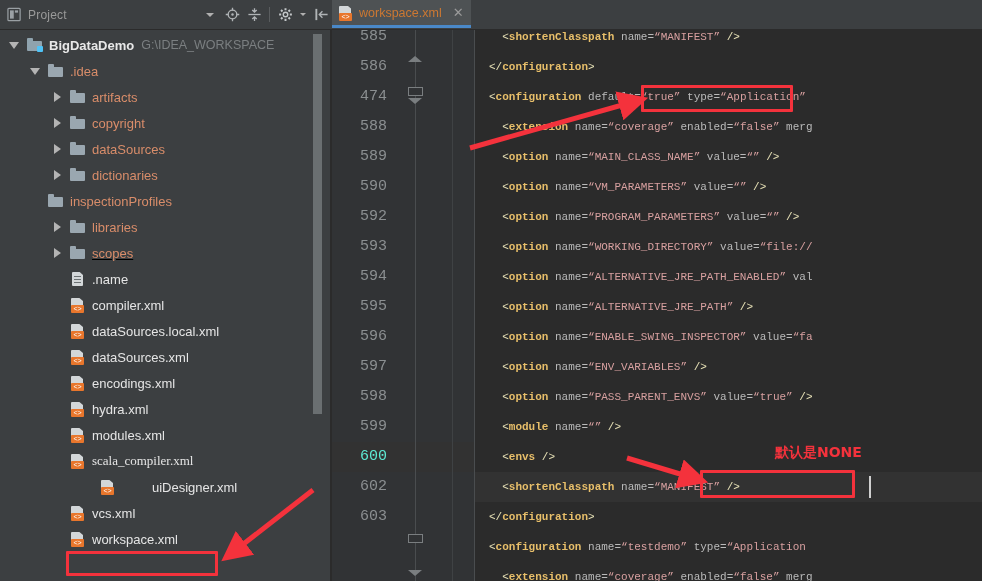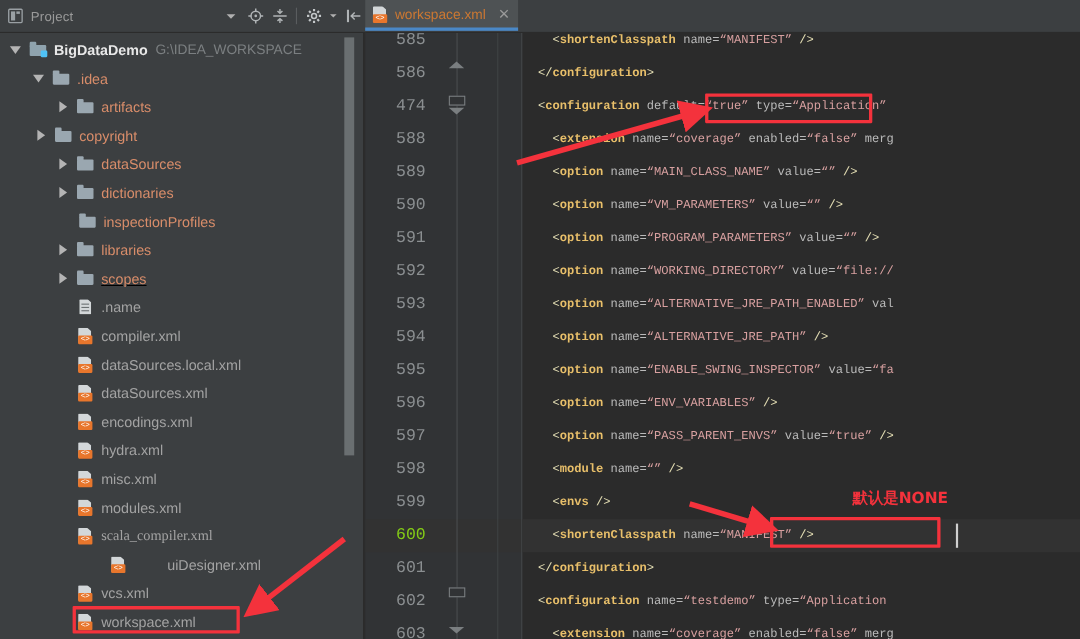--- a/index.html
+++ b/index.html
@@ -70,21 +70,21 @@
   .tree { position: relative; padding-top: 2px; }
   .trow {
     height: 26px; display: flex; align-items: center;
     white-space: nowrap; font-size: 13px; position: relative;
   }
   .tw { display: inline-flex; width: 14px; flex: 0 0 14px; justify-content: center; align-items: center; }
   .tri-right { width:0;height:0;border-top:5px solid transparent;border-bottom:5px solid transparent;border-left:7px solid #b4b4b4; }
   .tri-down  { width:0;height:0;border-left:5px solid transparent;border-right:5px solid transparent;border-top:7px solid #b4b4b4; }
   .tlabel { margin-left: 6px; }
   .tlabel.folder { color: #d98d6a; }
-  .tlabel.file   { color: #a3a3a3; }
+  .tlabel.file   { color: #e5e5e5; }
   .tlabel.proj   { color: #e8e8e8; font-weight: bold; }
   .tpath { color: #7b7f81; margin-left: 7px; font-size: 12.5px; }
 
   
   .ico { width: 16px; height: 16px; flex: 0 0 16px; position: relative; display:inline-block; }
   .ico-folder::before {
     content:''; position:absolute; left:0; top:4px; width:15px; height:10px;
     background:#9aa7b0; border-radius:1px;
   }
   .ico-folder::after {
@@ -124,21 +124,21 @@
   
   .editor { flex: 1 1 auto; display: flex; background: #2b2b2b; position: relative; overflow: hidden; }
   .gutter {
     width: 143px; flex: 0 0 143px; background: #313335; position: relative;
     font-family: "Liberation Mono", monospace;
   }
   .gnum {
     height: 30px; line-height: 30px; text-align: right; padding-right: 88px;
     color: #8b8f91; font-size: 15px;
   }
-  .gnum.active { background: #323232; color: #84cc16; }
+  .gnum.active { background: #323232; color: #5eead4; }
   .fold-line { position:absolute; left: 83px; top: 0; width: 1px; height: 100%; background: #4a4d4f; }
   .gut-edge  { position:absolute; right: 0; top: 0; width: 1px; height: 100%; background: #4a4d4f; }
   .gut-edge2 { position:absolute; right: 22px; top: 0; width: 1px; height: 100%; background: #3f4244; }
   .fmbox {
     position:absolute; left:76px; width:15px; height:9px;
     border:1px solid #7a7e80; background:#313335;
   }
   .fmtri-up {
     position:absolute; left:76px; width:0;height:0;
     border-left:7px solid transparent;border-right:7px solid transparent;border-bottom:6px solid #7a7e80;
@@ -265,42 +265,42 @@
             <span class="ico ico-folder" style="margin-left: 6px;"></span>
             <span class="tlabel folder">.idea</span>
           </div>
           <div class="trow" style="padding-left: 50px;">
             <span class="tw">
               <span class="tri-right"></span>
             </span>
             <span class="ico ico-folder" style="margin-left: 6px;"></span>
             <span class="tlabel folder">artifacts</span>
           </div>
-          <div class="trow" style="padding-left: 30px; text-align: center;">
+          <div class="trow" style="padding-left: 50px; text-align: center;">
             <span class="tw">
               <span class="tri-right"></span>
             </span>
             <span class="ico ico-folder" style="margin-left: 6px;"></span>
             <span class="tlabel folder">copyright</span>
           </div>
           <div class="trow" style="padding-left: 50px;">
             <span class="tw">
               <span class="tri-right"></span>
             </span>
             <span class="ico ico-folder" style="margin-left: 6px;"></span>
             <span class="tlabel folder">dataSources</span>
           </div>
           <div class="trow" style="padding-left: 50px;">
             <span class="tw">
               <span class="tri-right"></span>
             </span>
             <span class="ico ico-folder" style="margin-left: 6px;"></span>
             <span class="tlabel folder">dictionaries</span>
           </div>
-          <div class="trow" style="padding-left: 52px;">
+          <div class="trow" style="padding-left: 28px;">
             <span class="tw"></span>
             <span class="ico ico-folder" style="margin-left: 6px;"></span>
             <span class="tlabel folder">inspectionProfiles</span>
           </div>
           <div class="trow" style="padding-left: 50px;">
             <span class="tw">
               <span class="tri-right"></span>
             </span>
             <span class="ico ico-folder" style="margin-left: 6px;"></span>
             <span class="tlabel folder">libraries</span>
@@ -334,25 +334,20 @@
           </div>
           <div class="trow" style="padding-left: 50px;">
             <span class="tw"></span>
             <span class="ico ico-xml" style="margin-left: 6px;"></span>
             <span class="tlabel file">encodings.xml</span>
           </div>
           <div class="trow" style="padding-left: 50px;">
             <span class="tw"></span>
             <span class="ico ico-xml" style="margin-left: 6px;"></span>
             <span class="tlabel file">hydra.xml</span>
-          </div>
-          <div class="trow" style="padding-left: 50px;">
-            <span class="tw"></span>
-            <span class="ico ico-xml" style="margin-left: 6px;"></span>
-            <span class="tlabel file">misc.xml</span>
           </div>
           <div class="trow" style="padding-left: 50px;">
             <span class="tw"></span>
             <span class="ico ico-xml" style="margin-left: 6px;"></span>
             <span class="tlabel file">modules.xml</span>
           </div>
           <div class="trow" style="padding-left: 50px; font-family: Liberation Serif, serif;">
             <span class="tw"></span>
             <span class="ico ico-xml" style="margin-left: 6px;"></span>
             <span class="tlabel file">scala_compiler.xml</span>
@@ -388,31 +383,29 @@
         <div class="fmtri-dn" style="top:548px"></div>
 
         <div class="gut-edge2"></div>
         <div class="gut-edge"></div>
       <div class="gnum">585</div>
           <div class="gnum">586</div>
           <div class="gnum">474</div>
           <div class="gnum">588</div>
           <div class="gnum">589</div>
           <div class="gnum">590</div>
-          <div class="gnum">591</div>
           <div class="gnum">592</div>
           <div class="gnum">593</div>
           <div class="gnum">594</div>
           <div class="gnum">595</div>
           <div class="gnum">596</div>
           <div class="gnum">597</div>
           <div class="gnum">598</div>
           <div class="gnum">599</div>
           <div class="gnum active">600</div>
-          <div class="gnum">601</div>
           <div class="gnum">602</div>
           <div class="gnum">603</div>
         </div>
       <div class="code" id="code" style="margin-top: -8px;">
           <div class="cline"><span class="t-brk">  &lt;</span><span class="t-tag">shortenClasspath</span><span class="t-attr"> name=</span><span class="t-val">“MANIFEST”</span><span class="t-brk"> /&gt;</span></div>
           <div class="cline"><span class="t-brk">&lt;/</span><span class="t-tag">configuration</span><span class="t-brk">&gt;</span></div>
           <div class="cline"><span class="t-brk">&lt;</span><span class="t-tag">configuration</span><span class="t-attr"> default=</span><span class="t-val">“true”</span><span class="t-attr"> type=</span><span class="t-val">“Application”</span></div>
           <div class="cline"><span class="t-brk">  &lt;</span><span class="t-tag">extension</span><span class="t-attr"> name=</span><span class="t-val">“coverage”</span><span class="t-attr"> enabled=</span><span class="t-val">“false”</span><span class="t-attr"> merg</span></div>
           <div class="cline"><span class="t-brk">  &lt;</span><span class="t-tag">option</span><span class="t-attr"> name=</span><span class="t-val">“MAIN_CLASS_NAME”</span><span class="t-attr"> value=</span><span class="t-val">“”</span><span class="t-brk"> /&gt;</span></div>
           <div class="cline"><span class="t-brk">  &lt;</span><span class="t-tag">option</span><span class="t-attr"> name=</span><span class="t-val">“VM_PARAMETERS”</span><span class="t-attr"> value=</span><span class="t-val">“”</span><span class="t-brk"> /&gt;</span></div>

